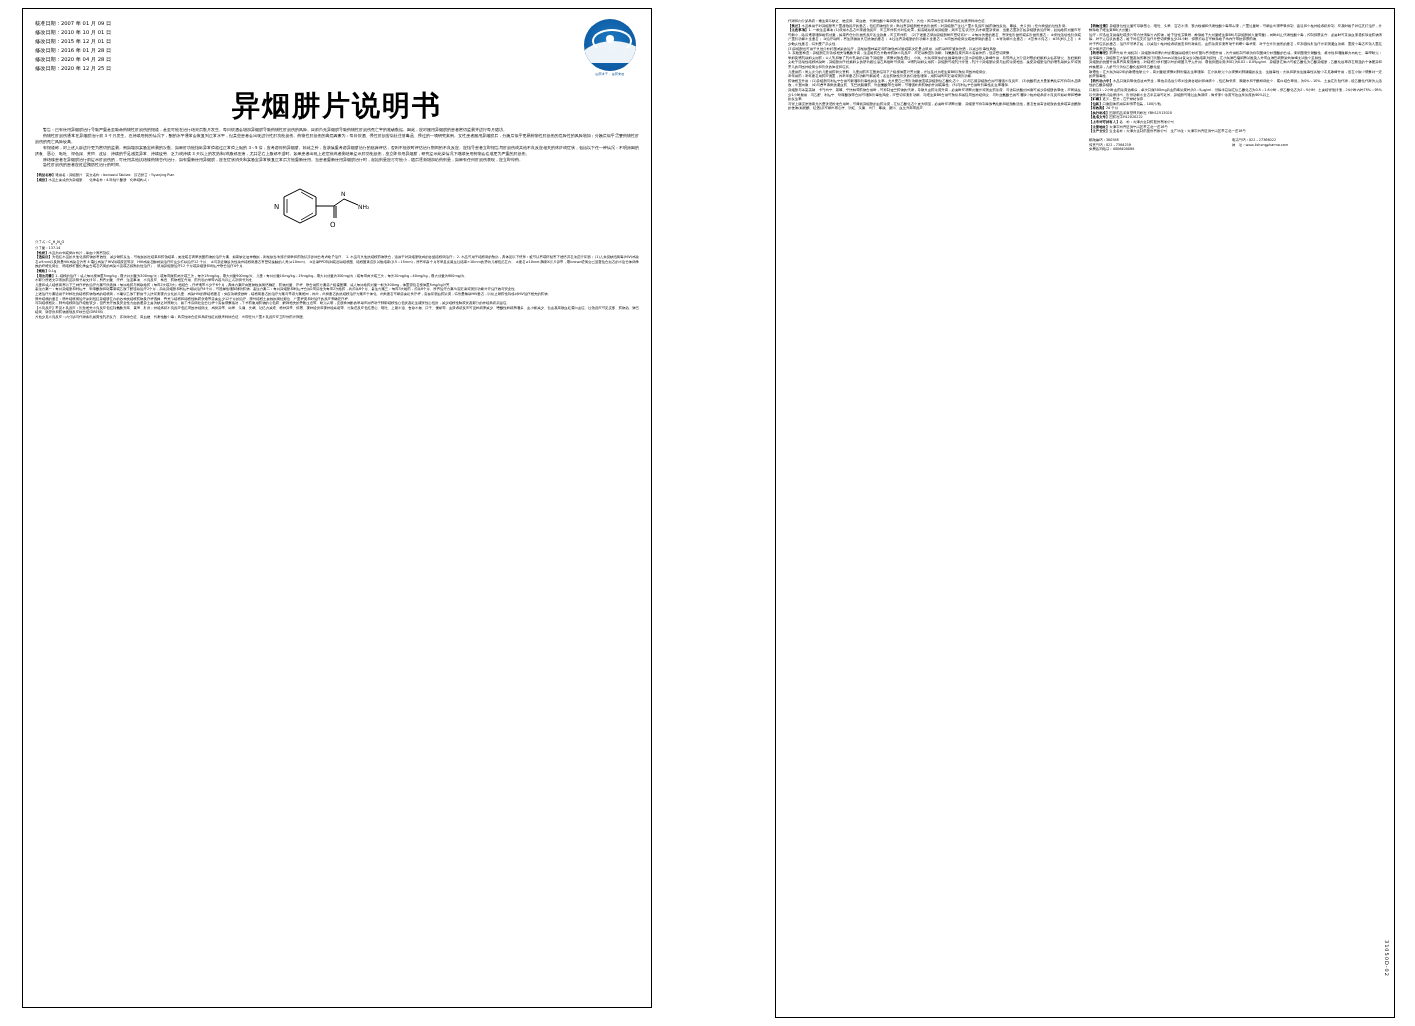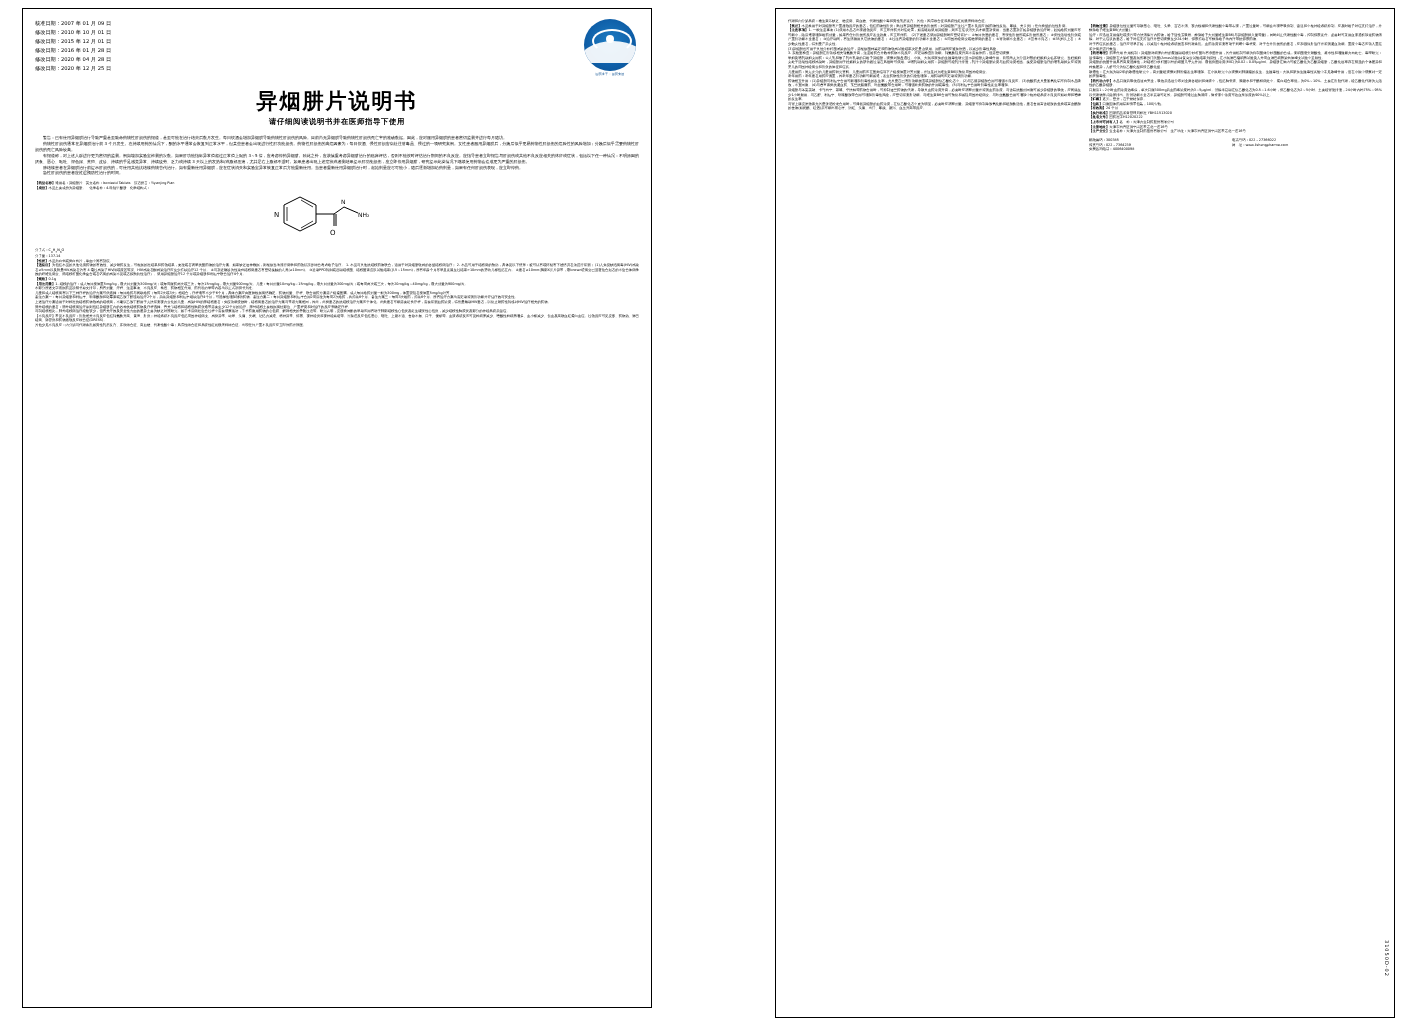--- a/index.html
+++ b/index.html
@@ -11,21 +11,21 @@
   .tiny{font-size:3.1px;line-height:1.30;letter-spacing:0;text-align:justify;}
   .tiny p{margin:0 0 0.6px 0;}
   .dates{font-size:5.2px;line-height:1.72;margin:0;}
   .dates div{white-space:pre;}
   .logo{position:absolute;right:18px;top:12px;width:58px;height:58px;}
   .logo .circ{width:52px;height:52px;border-radius:50%;background:radial-gradient(circle at 50% 45%, #1f7ec4 0%, #0f5fa8 60%, #0a4e8f 100%);position:relative;overflow:hidden;margin:0 auto;}
   .logo .wave{position:absolute;left:-6px;bottom:8px;width:70px;height:22px;background:#fff;border-radius:50% 50% 0 0 / 100% 100% 0 0;opacity:.92;}
   .logo .arc{position:absolute;left:8px;top:10px;width:36px;height:20px;border:2px solid #fff;border-bottom-color:transparent;border-radius:50%;}
   .logo .dot{position:absolute;left:22px;top:16px;width:8px;height:8px;background:#fff;border-radius:50%;}
   .logo .cap{font-size:3px;text-align:center;color:#0a4e8f;margin-top:1px;letter-spacing:.2px;}
-  .title{text-align:center;font-size:21px;font-weight:bold;letter-spacing:2px;margin:10px 0 2px 0;font-family:"DejaVu Serif","Liberation Serif",serif;}
+  .title{text-align:center;font-size:28px;font-weight:bold;letter-spacing:2px;margin:10px 0 2px 0;font-family:"DejaVu Serif","Liberation Serif",serif;}
   .subtitle{text-align:center;font-size:7.4px;font-weight:bold;margin:2px 0 8px 0;letter-spacing:.6px;}
   .warn{font-size:4.0px;line-height:1.48;text-align:justify;margin:0 0 5px 0;}
   .warn .ind{text-indent:8px;display:block;}
   .sec{font-size:3.4px;line-height:1.35;text-align:justify;}
   .sec p{margin:0;}
   .struct{text-align:center;margin:2px 0 3px 0;}
   .struct svg{display:block;margin:0 auto;}
   .cols2{display:flex;gap:8px;}
   .col{flex:1;}
   .rcode{position:absolute;right:4px;bottom:40px;writing-mode:vertical-rl;font-size:5px;letter-spacing:1px;}
@@ -55,21 +55,20 @@
         <div class="circ">
           <div class="arc"></div>
           <div class="dot"></div>
           <div class="wave"></div>
         </div>
         <div class="cap">国药准字 · 国药集团</div>
       </div>
     </div>
 
     <div class="title">异烟肼片说明书</div>
-    <div class="subtitle">请仔细阅读说明书并在医师指导下使用</div>
 
     <div class="warn">
       <span class="ind">警告：已有使用异烟肼治疗导致严重甚至致命药物性肝损伤的报道，甚至可能在治疗结束后数月发生。每日饮酒会增加异烟肼导致药物性肝损伤的风险。目前尚无异烟肼导致药物性肝损伤死亡率的准确数据。因此，应对服用异烟肼的患者密切监测并进行每月随访。</span>
       <span class="ind">药物性肝损伤通常在异烟肼治疗前 3 个月发生。在持续用药的情况下，酮的水平通常会恢复到正常水平，但某些患者会出现进行性肝功能损伤。药物性肝损伤的高危因素为：每日饮酒、慢性肝损害病灶注射毒品、慢过的一项研究案例。女性患者服用异烟肼后，分娩后似乎更易药物性肝损伤的危险性的风险增加；分娩后似乎需要药物性肝损伤的死亡风险较高。</span>
       <span class="ind">有报道称，对上述人群进行更为密切的监测。例如墙加实验室检测的次数。如果肝功能指标异常值超过正常值上限的 3～5 倍，应考虑停药异烟肼。除此之外，应该慎重考虑异烟肼治疗的临床评估，否则不能按时评估治疗期间的不良反应。应指导患者立即报告与肝损伤或其他不良反应相关的体征或症状，包括以下任一种情况：不明原因的厌食、恶心、呕吐、深色尿、黄疸、皮疹、持续的手足感觉异常、持续疲劳、乏力或持续 3 天以上的发热和/或腹部压痛，尤其是右上腹部不适时。如果患者出现上述症状或者测结果提示肝功能损伤，应立即停用异烟肼，研究提示此类情况下继续使用药物会造成更为严重的肝损伤。</span>
       <span class="ind">肺结核患者在异烟肼治疗前提示肝损伤的，可使用其他抗结核药物替代治疗。如有重新使用异烟肼，应在症状消失和实验室异常恢复正常后方能重新使用。当患者重新使用异烟肼治疗时，起始剂量应尽可能小，随后逐渐增加给药剂量，如果有任何肝损伤表现，应立即停药。</span>
       <span class="ind">急性肝损伤的患者应推迟预防性治疗的时间。</span>
     </div>
 
     <div class="sec tiny">

